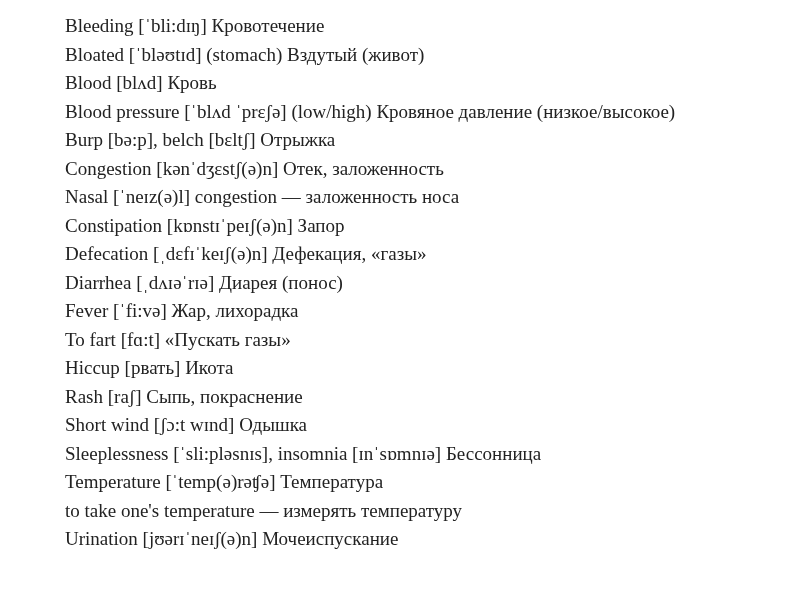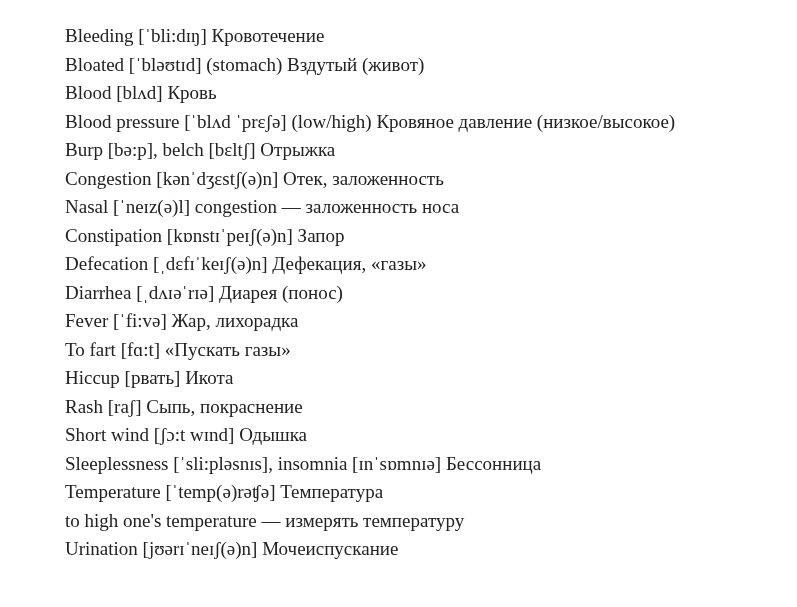--- a/index.html
+++ b/index.html
@@ -8,21 +8,21 @@
     background: #ffffff;
   }
   .page {
     width: 797px;
     height: 607px;
     box-sizing: border-box;
     background: #ffffff;
     overflow: hidden;
   }
   .vocab-list {
-    padding: 22px 20px 0 65px;
+    padding: 12px 20px 0 65px;
     font-family: "Liberation Serif", "DejaVu Serif", serif;
     font-size: 19px;
     line-height: 28.5px;
     color: #222222;
   }
   .vocab-line {
     white-space: nowrap;
   }
 </style>
 </head>
@@ -40,16 +40,16 @@
     <div class="vocab-line">Constipation [kɒnstɪˈpeɪʃ(ə)n] Запор</div>
     <div class="vocab-line">Defecation [ˌdɛfɪˈkeɪʃ(ə)n] Дефекация, «газы»</div>
     <div class="vocab-line">Diarrhea [ˌdʌɪəˈrɪə] Диарея (понос)</div>
     <div class="vocab-line">Fever [ˈfi:və] Жар, лихорадка</div>
     <div class="vocab-line">To fart [fɑ:t] «Пускать газы»</div>
     <div class="vocab-line">Hiccup [рвать] Икота</div>
     <div class="vocab-line">Rash [raʃ] Сыпь, покраснение</div>
     <div class="vocab-line">Short wind [ʃɔ:t wɪnd] Одышка</div>
     <div class="vocab-line">Sleeplessness [ˈsli:pləsnɪs], insomnia [ɪnˈsɒmnɪə] Бессонница</div>
     <div class="vocab-line">Temperature [ˈtemp(ə)rəʧə] Температура</div>
-    <div class="vocab-line">to high one's temperature — измерять температуру</div>
+    <div class="vocab-line">to take one's temperature — измерять температуру</div>
     <div class="vocab-line">Urination [jʊərɪˈneɪʃ(ə)n] Мочеиспускание</div>
   </div>
 </div>
 
 </body></html>

